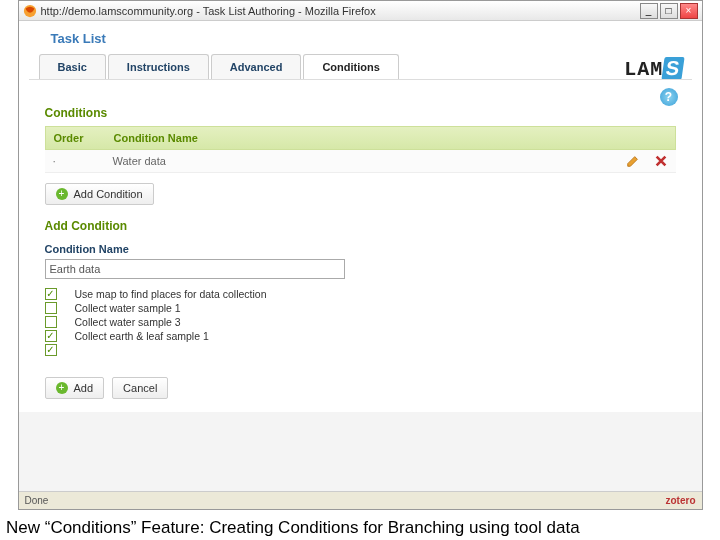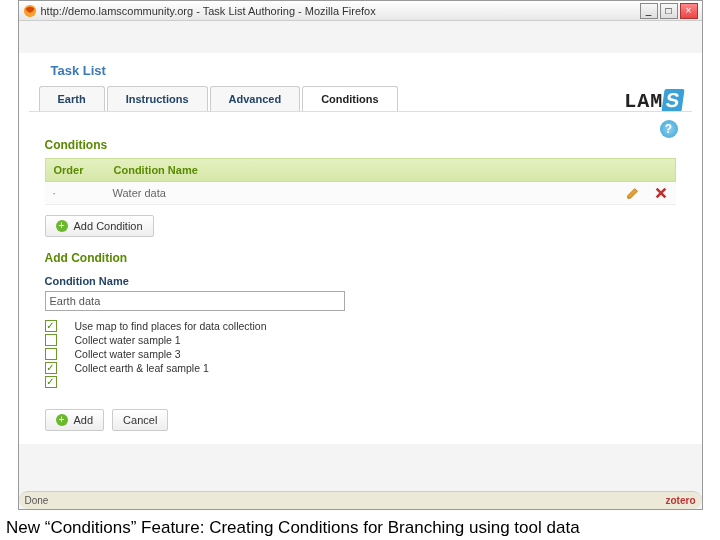--- a/index.html
+++ b/index.html
@@ -4,21 +4,21 @@
 <style>
   * { box-sizing: border-box; margin: 0; padding: 0; }
   body { font-family: Arial, sans-serif; font-size: 11px; background: #fff; width: 720px; height: 540px; overflow: hidden; position: relative; }
   .window { border: 1px solid #999; background: #f4f4f4; width: 685px; height: 510px; margin: 0 auto; position: relative; }
   .titlebar { height: 20px; background: linear-gradient(#fff,#e8e8e8); display: flex; align-items: center; padding: 0 4px; border-bottom: 1px solid #ccc; }
   .titlebar .favicon { width: 14px; height: 14px; margin-right: 4px; display: inline-flex; align-items: center; justify-content: center; }
   .titlebar .title { flex: 1; font-size: 11px; color: #333; }
   .winbtns { display: flex; gap: 2px; }
   .winbtn { width: 18px; height: 16px; border: 1px solid #888; background: linear-gradient(#f8f8f8,#ddd); display: flex; align-items: center; justify-content: center; font-size: 10px; cursor: pointer; }
   .winbtn.close { background: linear-gradient(#f88,#e44); color: #fff; border-color: #a33; }
-  .content { background: #fff; height: 391px; padding: 4px 10px; overflow: hidden; position: relative; margin-top: 32px; }
+  .content { background: #fff; height: 391px; padding: 4px 10px; overflow: hidden; position: relative; }
   .page-heading { color: #3a7ab8; font-weight: bold; font-size: 13px; margin: 6px 0 8px 22px; }
   .tabs { display: flex; align-items: flex-end; margin-left: 10px; }
   .tab { padding: 6px 18px; border: 1px solid #ccc; border-bottom: none; background: #f7f7f7; font-size: 11px; color: #246; font-weight: bold; margin-right: 2px; border-radius: 3px 3px 0 0; cursor: pointer; }
   .tab.active { background: #fff; color: #222; }
   .logo { position: absolute; right: 18px; top: 36px; font-size: 20px; font-weight: bold; letter-spacing: 1px; color: #222; }
   .logo .lam { font-family: Liberation Mono, monospace; }
   .logo .s { background: #3aa0d8; color: #fff; padding: 0 3px; border-radius: 2px; font-family: Arial; display:inline-block; transform: skewX(-8deg); }
   .panel { border-top: 1px solid #ddd; padding: 12px 16px 0 16px; position: relative; }
   .help { position: absolute; right: 14px; top: 8px; width: 18px; height: 18px; border-radius: 50%; background: radial-gradient(#8cd3f0,#3aa0d8); color: #fff; font-weight: bold; font-size: 12px; display: flex; align-items: center; justify-content: center; cursor: pointer; }
   .section-title { color: #5a8a00; font-weight: bold; font-size: 12px; margin: 14px 0 6px 0; }
@@ -33,21 +33,21 @@
   .icon { width: 14px; height: 14px; display: inline-block; cursor: pointer; }
   .btn { display: inline-flex; align-items: center; gap: 6px; padding: 4px 10px; border: 1px solid #ccc; background: linear-gradient(#fff,#eee); font-size: 11px; color: #333; cursor: pointer; border-radius: 2px; margin-top: 10px; }
   .btn .plus { width: 12px; height: 12px; border-radius: 50%; background: #6ab82e; color: #fff; font-size: 10px; display: flex; align-items: center; justify-content: center; line-height: 1; }
   .field-label { color: #246; font-weight: bold; font-size: 11px; margin: 10px 0 4px 0; }
   .txt { border: 1px solid #aaa; padding: 3px 4px; font-size: 11px; width: 300px; color: #555; background: #fff; }
   .checks { margin-top: 8px; }
   .check { display: flex; align-items: center; gap: 18px; font-size: 10.5px; color: #333; padding: 1px 0; }
   .cb { width: 12px; height: 12px; border: 1px solid #6a9a2a; display: inline-flex; align-items: center; justify-content: center; background: #fff; cursor: pointer; }
   .cb.checked::after { content: "✓"; color: #4a8a00; font-size: 10px; line-height: 1; }
   .btnrow { display: flex; gap: 8px; margin-top: 10px; }
-  .statusbar { position: absolute; bottom: 0; left: 0; right: 0; height: 18px; background: #ece9d8; border-top: 1px solid #ccc; display: flex; align-items: center; justify-content: space-between; padding: 0 6px; font-size: 10px; color: #555; border-radius: 9px; }
+  .statusbar { position: absolute; bottom: 0; left: 0; right: 0; height: 18px; background: #ece9d8; border-top: 1px solid #ccc; display: flex; align-items: center; justify-content: space-between; padding: 0 6px; font-size: 10px; color: #555; }
   .zotero { color: #b33; font-weight: bold; font-size: 10px; }
   .caption { position: absolute; bottom: 2px; left: 6px; right: 6px; font-family: Arial; font-size: 17px; color: #000; text-align: left; }
 </style>
 </head>
 <body>
 
 <div class="window">
   <div class="titlebar">
     <span class="favicon">
       <svg viewBox="0 0 16 16" width="14" height="14">
@@ -63,21 +63,21 @@
     </div>
   </div>
 
   <div class="content">
     <div class="page-heading">Task List</div>
     <div class="logo">
       <span class="lam">LAM</span><span class="s">S</span>
     </div>
 
     <div class="tabs">
-      <div class="tab">Earth</div>
+      <div class="tab">Basic</div>
       <div class="tab">Instructions</div>
       <div class="tab">Advanced</div>
       <div class="tab active">Conditions</div>
     </div>
 
     <div class="panel">
       <div class="help">?</div>
 
       <div class="section-title">Conditions</div>
       <div class="table-head">

